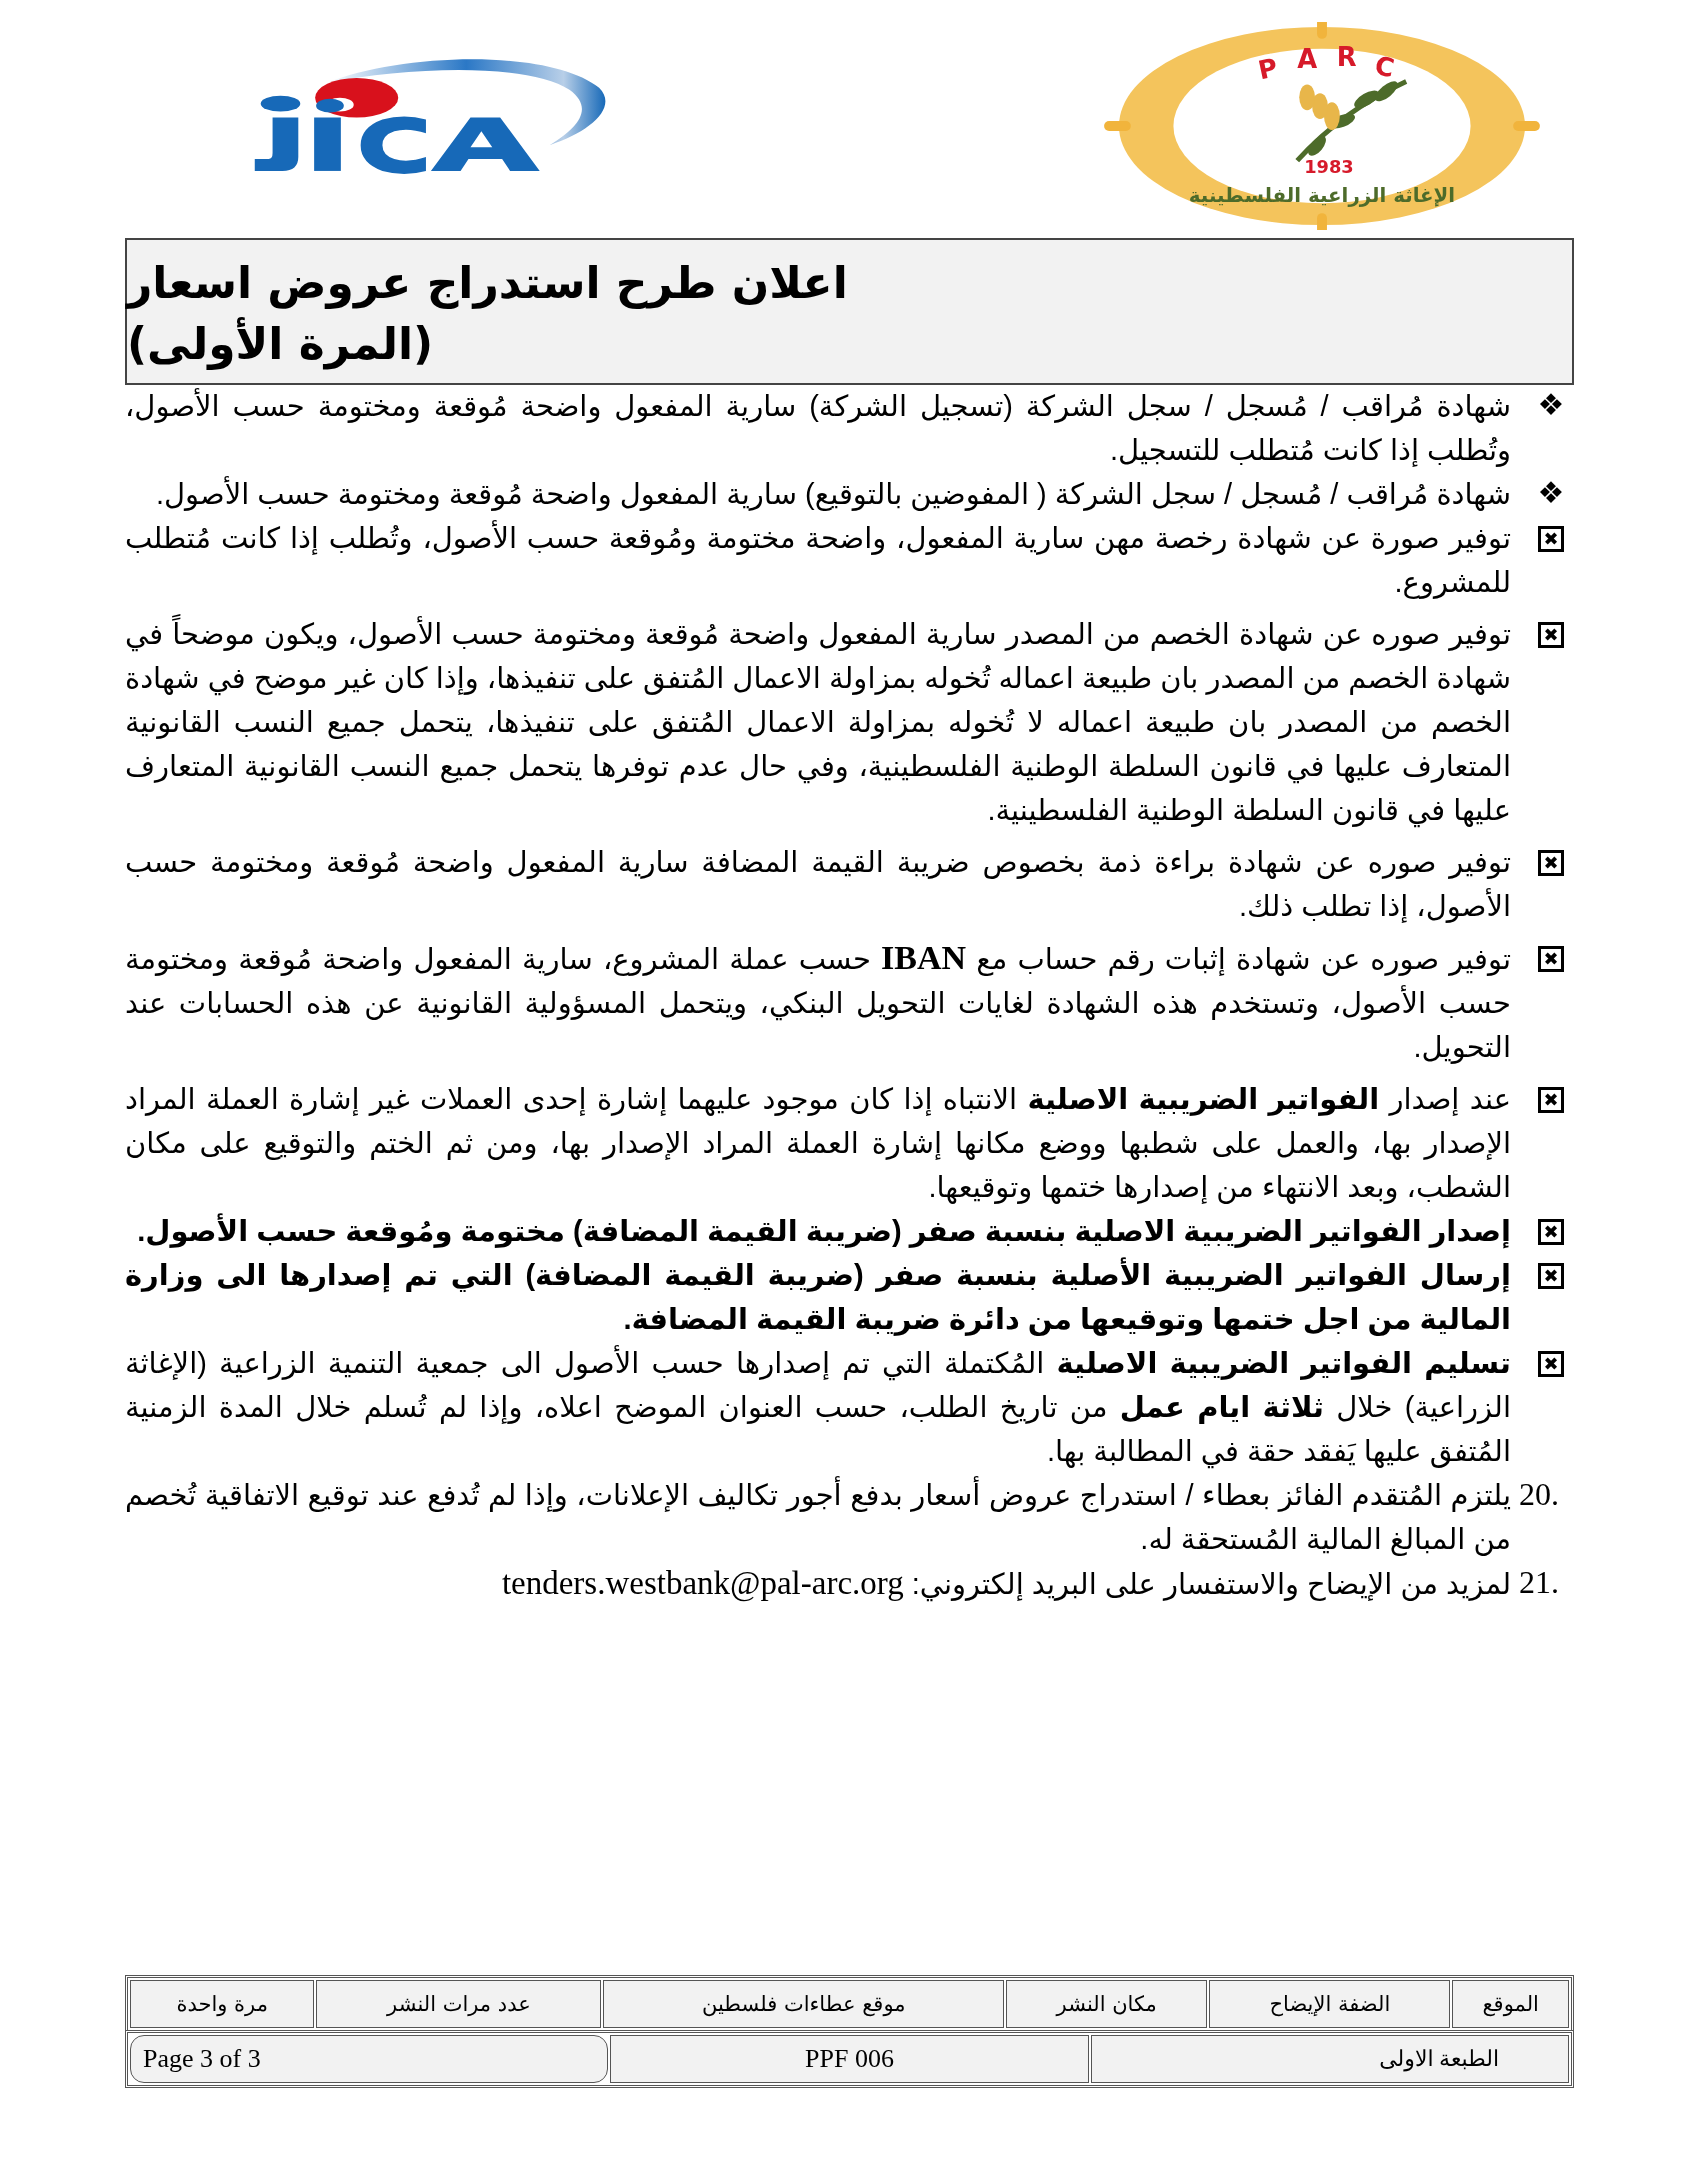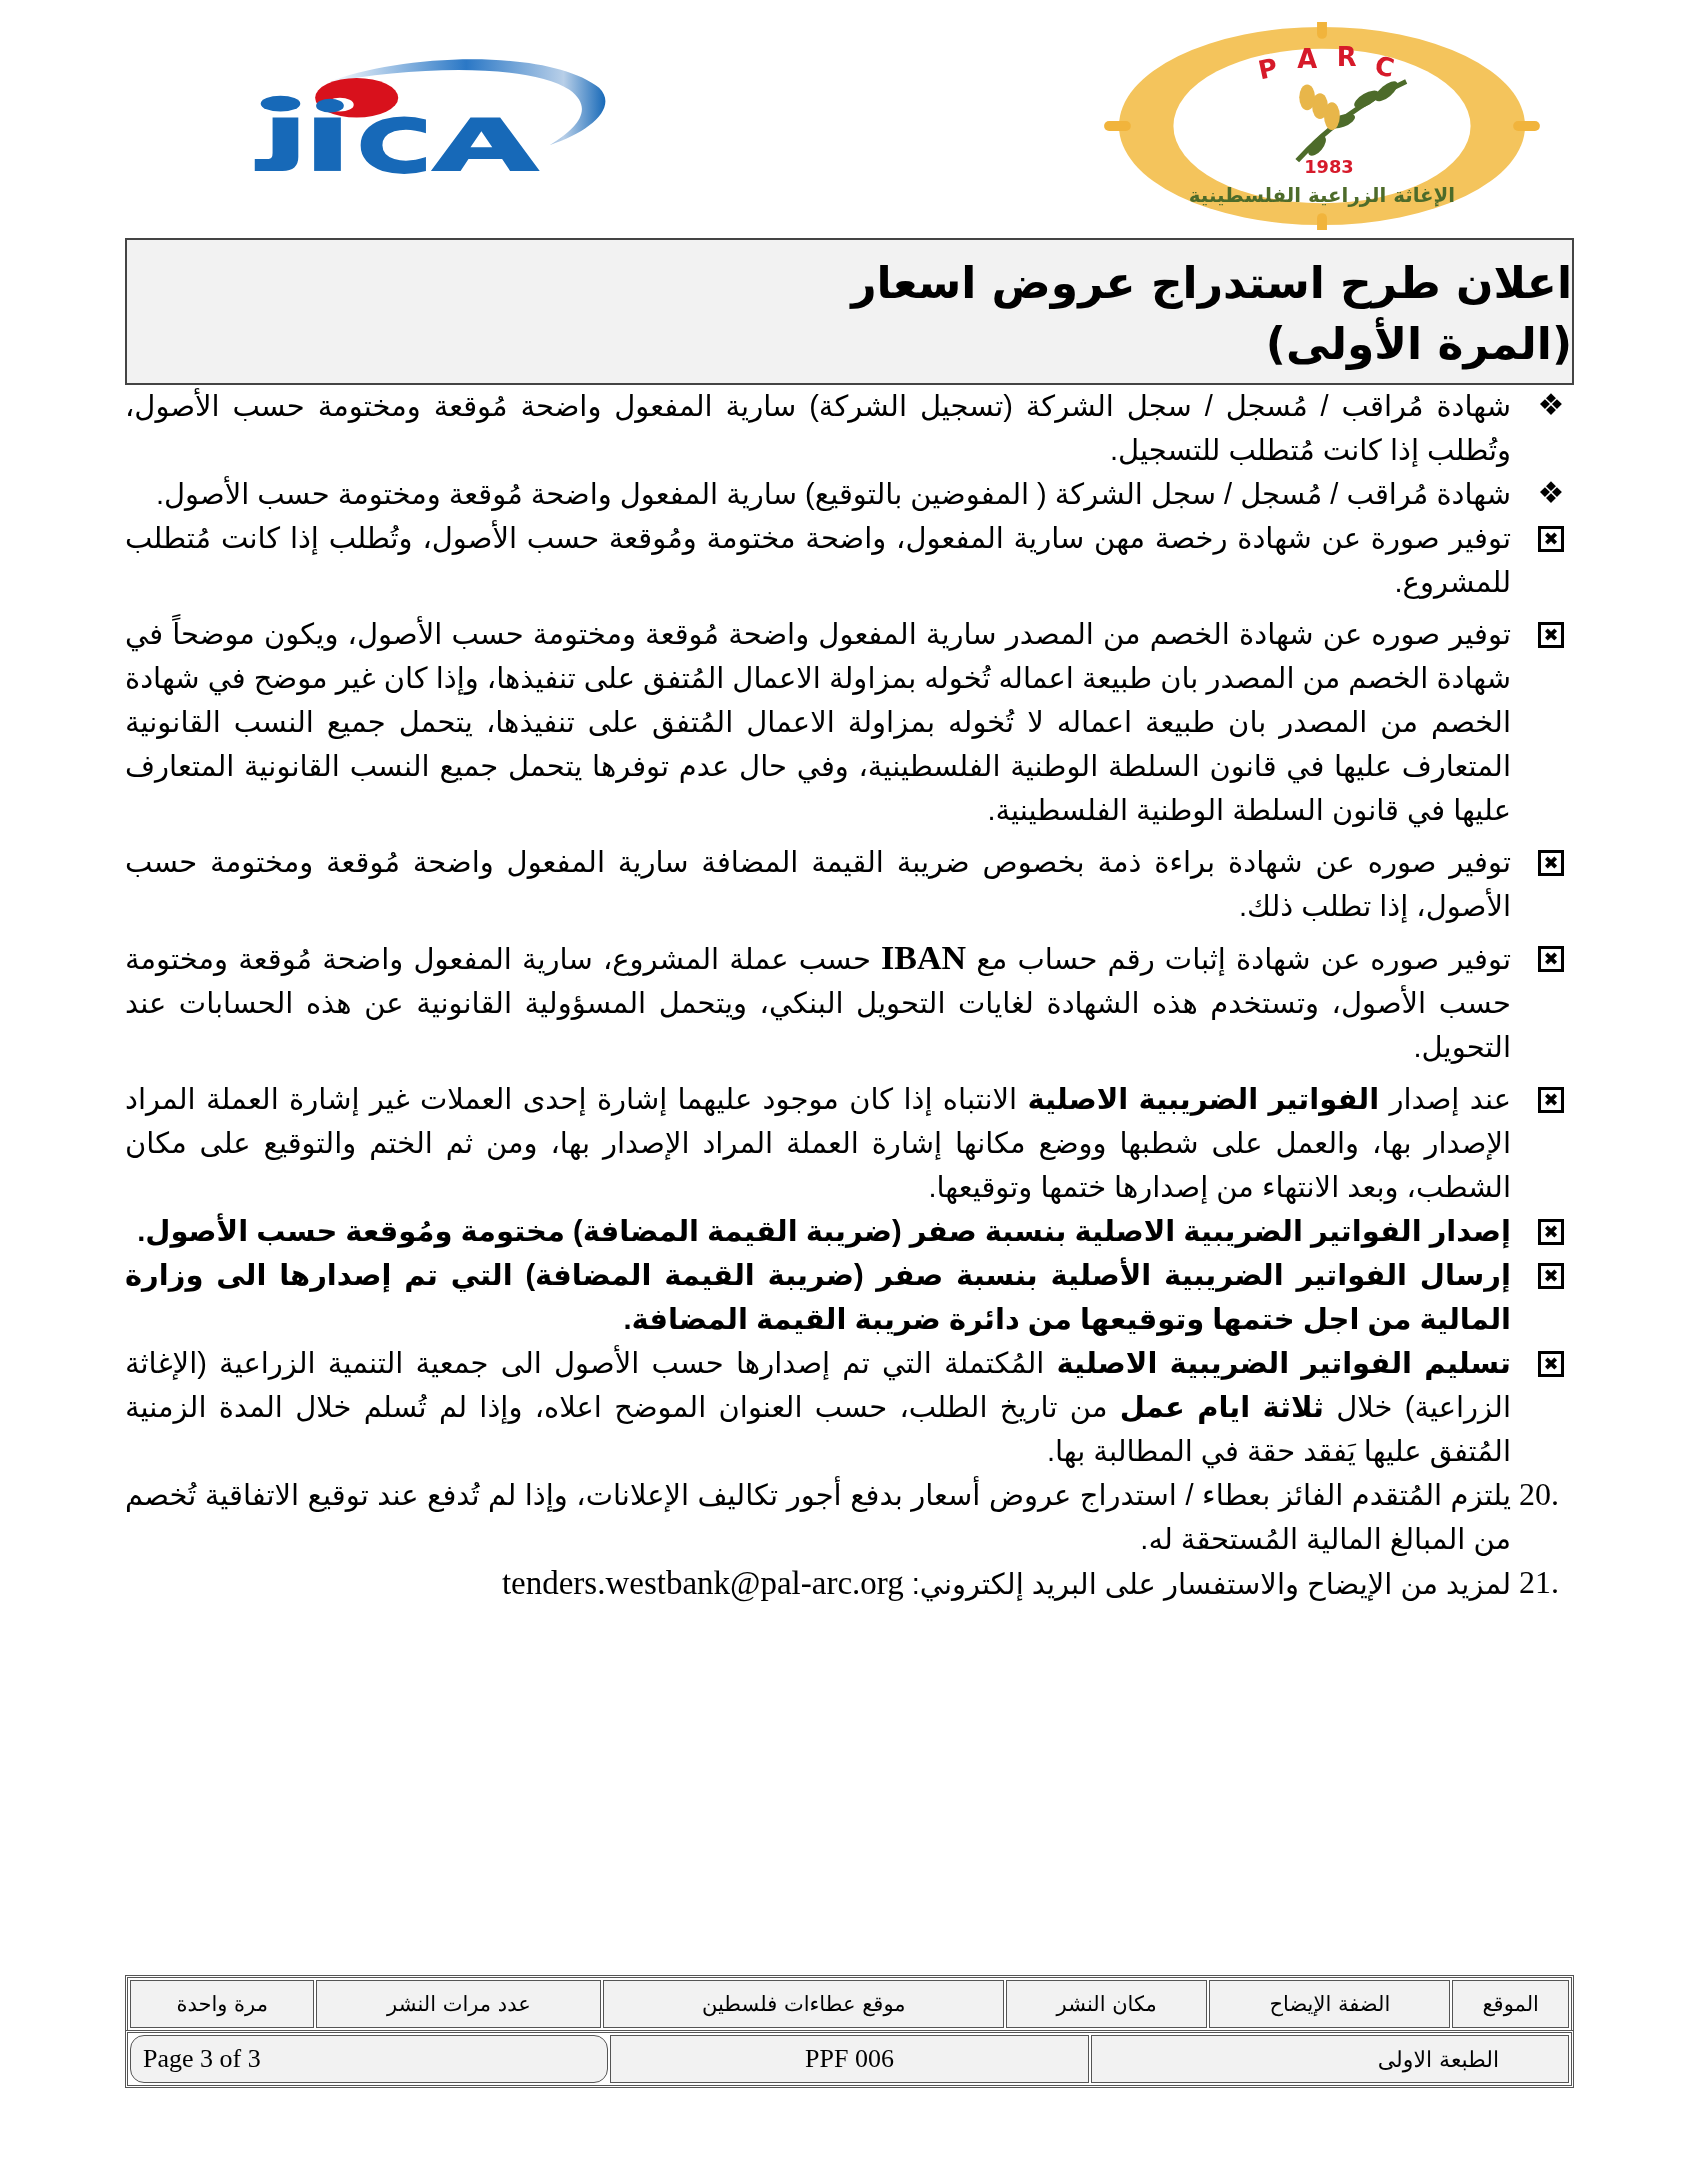--- a/index.html
+++ b/index.html
@@ -6,21 +6,21 @@
   body { width: 1683px; height: 2178px; position: relative; overflow: hidden;
          font-family: "Liberation Sans", "DejaVu Sans", sans-serif; color: #000; }
 
   
   .logo-jica { position: absolute; left: 233px; top: 48px; width: 376px; height: 139px; }
   .logo-parc { position: absolute; left: 1104px; top: 22px; width: 436px; height: 208px; }
 
   
   .title-box { position: absolute; left: 125px; top: 238px; width: 1449px; height: 147px;
                background: #f2f2f2; border: 2px solid #444; box-sizing: border-box;
-               text-align: right; direction: rtl; }
+               text-align: left; direction: rtl; }
   .title-line { font-family: "DejaVu Sans", sans-serif; font-weight: bold; font-size: 44px;
                 line-height: 61px; letter-spacing: 0; }
   .title-line.first { margin-top: 12px; }
 
   
   .content { position: absolute; left: 125px; top: 384px; width: 1449px; direction: rtl; }
   .item { position: relative; padding-right: 63px; font-size: 29px; line-height: 44px;
           text-align: justify; text-align-last: right; }
   .item .marker { position: absolute; right: 6px; top: 4px; width: 34px; height: 34px;
                   display: flex; align-items: center; justify-content: center; }
@@ -35,21 +35,21 @@
   .email { font-family: "Liberation Serif", serif; font-size: 33px; }
   .gap { height: 8px; }
 
   
   .footer-table { position: absolute; left: 125px; width: 1449px; border-collapse: separate;
                   border-spacing: 2px; border: 3px double #555; background: #fff; direction: rtl; }
   .footer-table td { background: #f2f2f2; border: 1px solid #555; text-align: center;
                      font-family: "DejaVu Serif", serif; font-size: 21px; height: 44px; }
   .ft1 { top: 1975px; }
   .ft2 { top: 2030px; }
-  .ft2 td { height: 44px; font-size: 22px; }
+  .ft2 td { height: 44px; font-size: 22px; font-family: Liberation Serif, serif; }
   .ft2 td.left { text-align: left; padding-left: 12px; font-family: "Liberation Serif", serif; font-size: 26px; border-radius: 14px; }
   .ft2 td.mid { font-family: "Liberation Serif", serif; font-size: 26px; }
   .ft2 td.right { text-align: right; padding-right: 69px; }
 </style>
 </head>
 <body>
 
 <div class="logo-jica">
   <svg width="376" height="139" viewBox="0 0 380 140">
     <defs>

